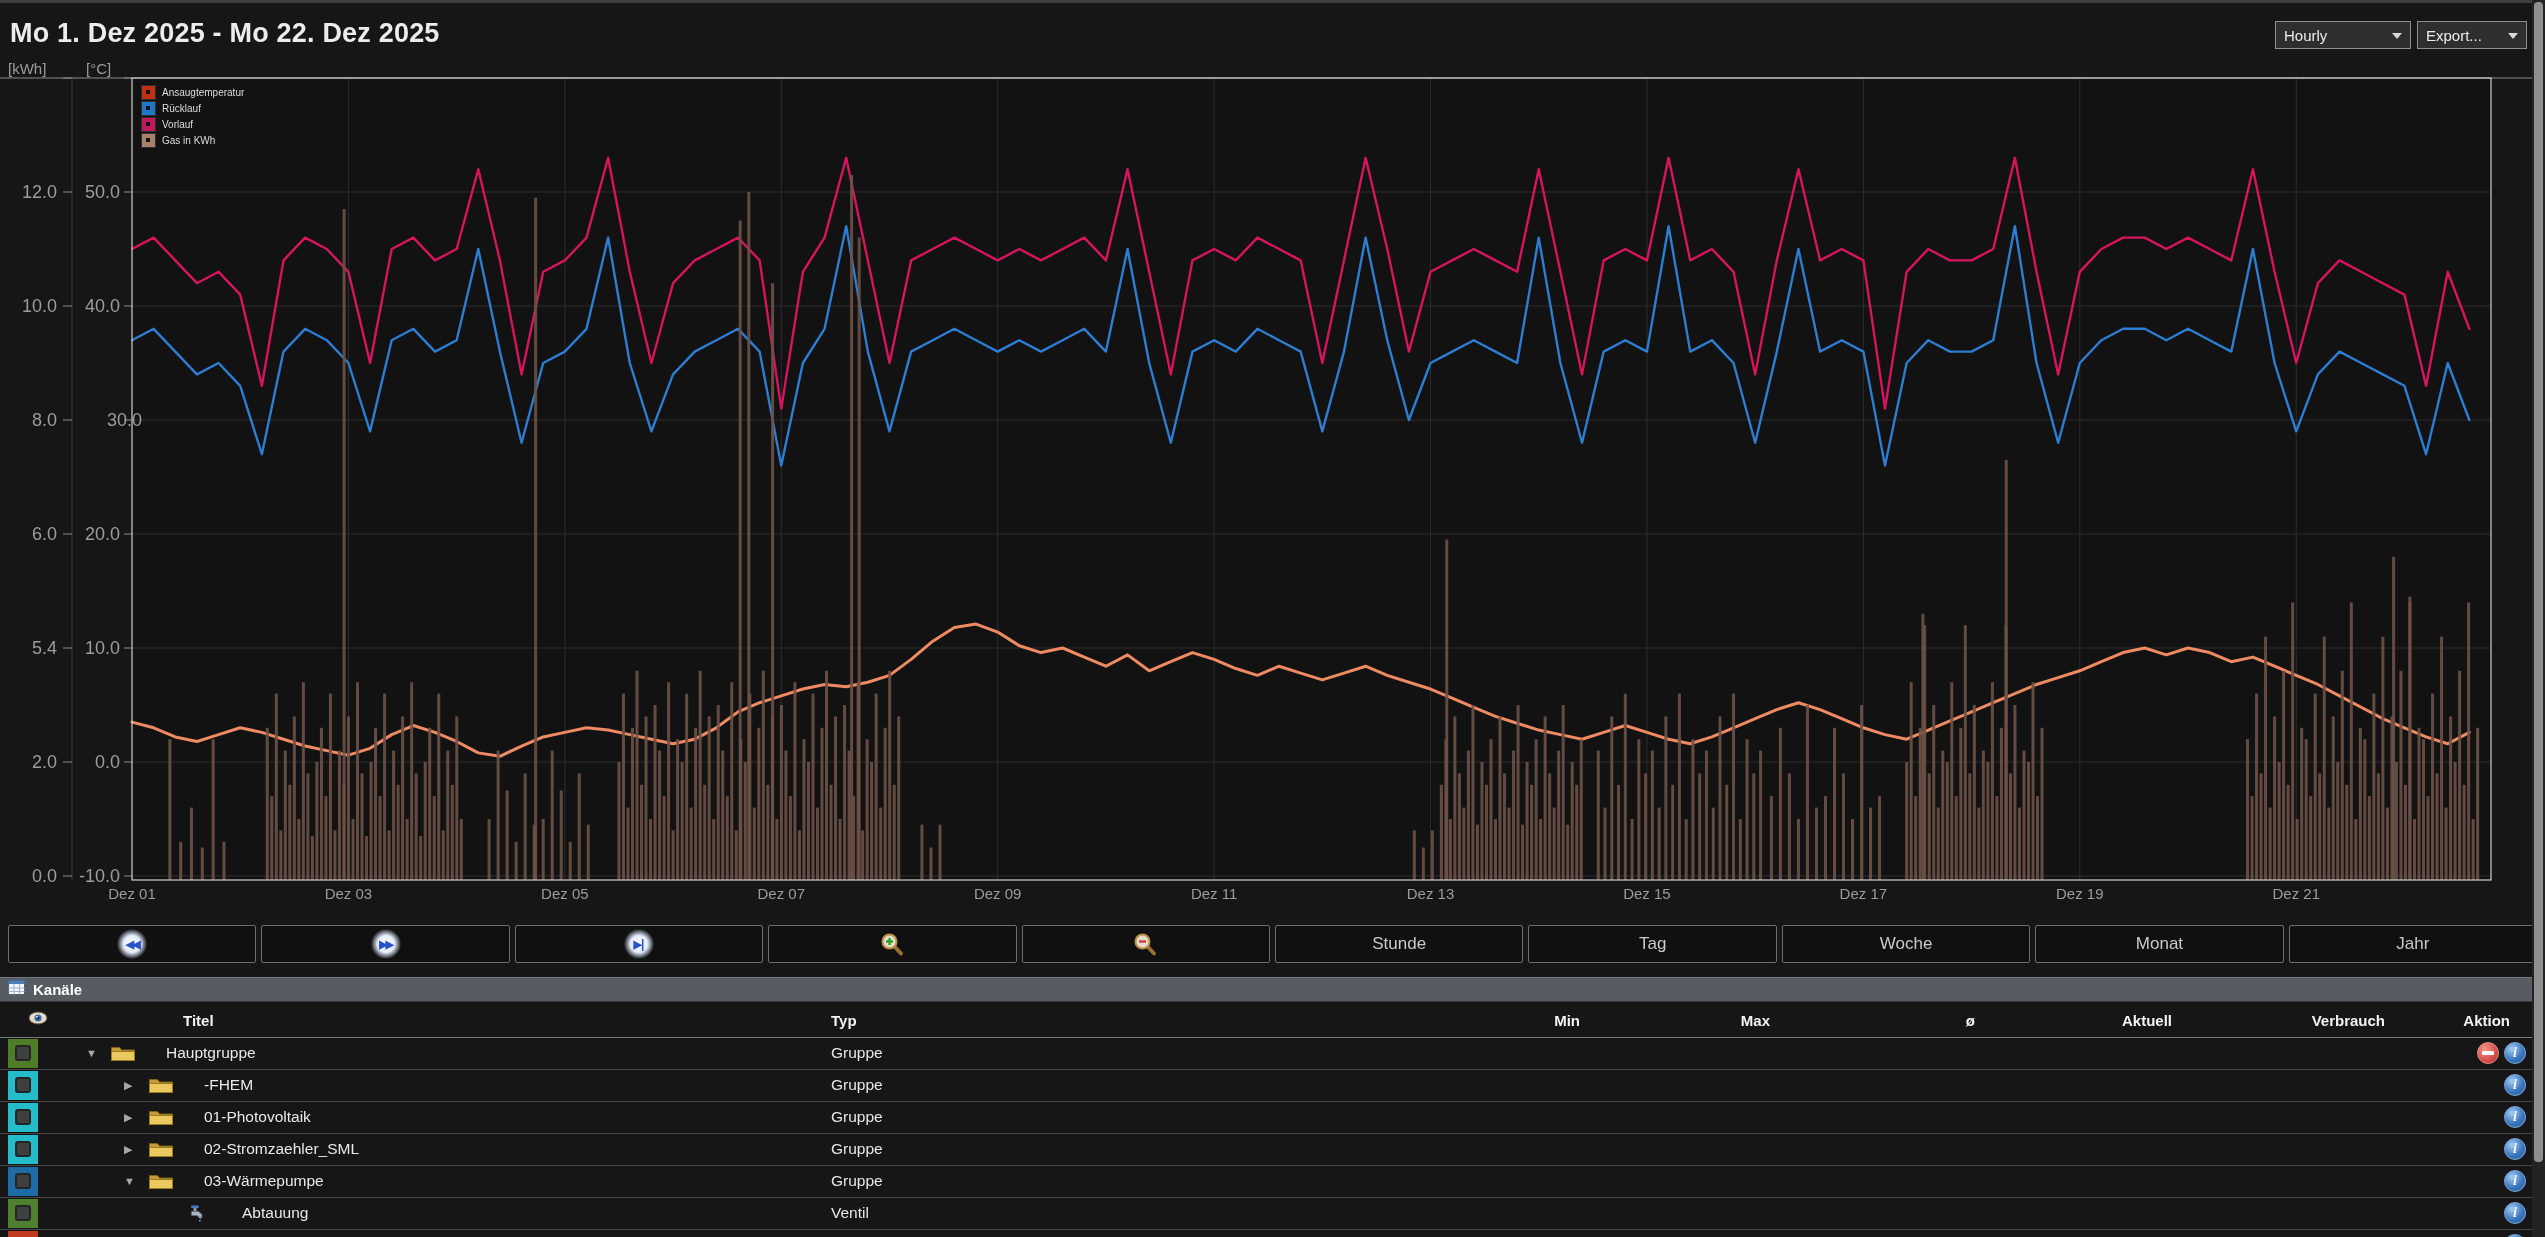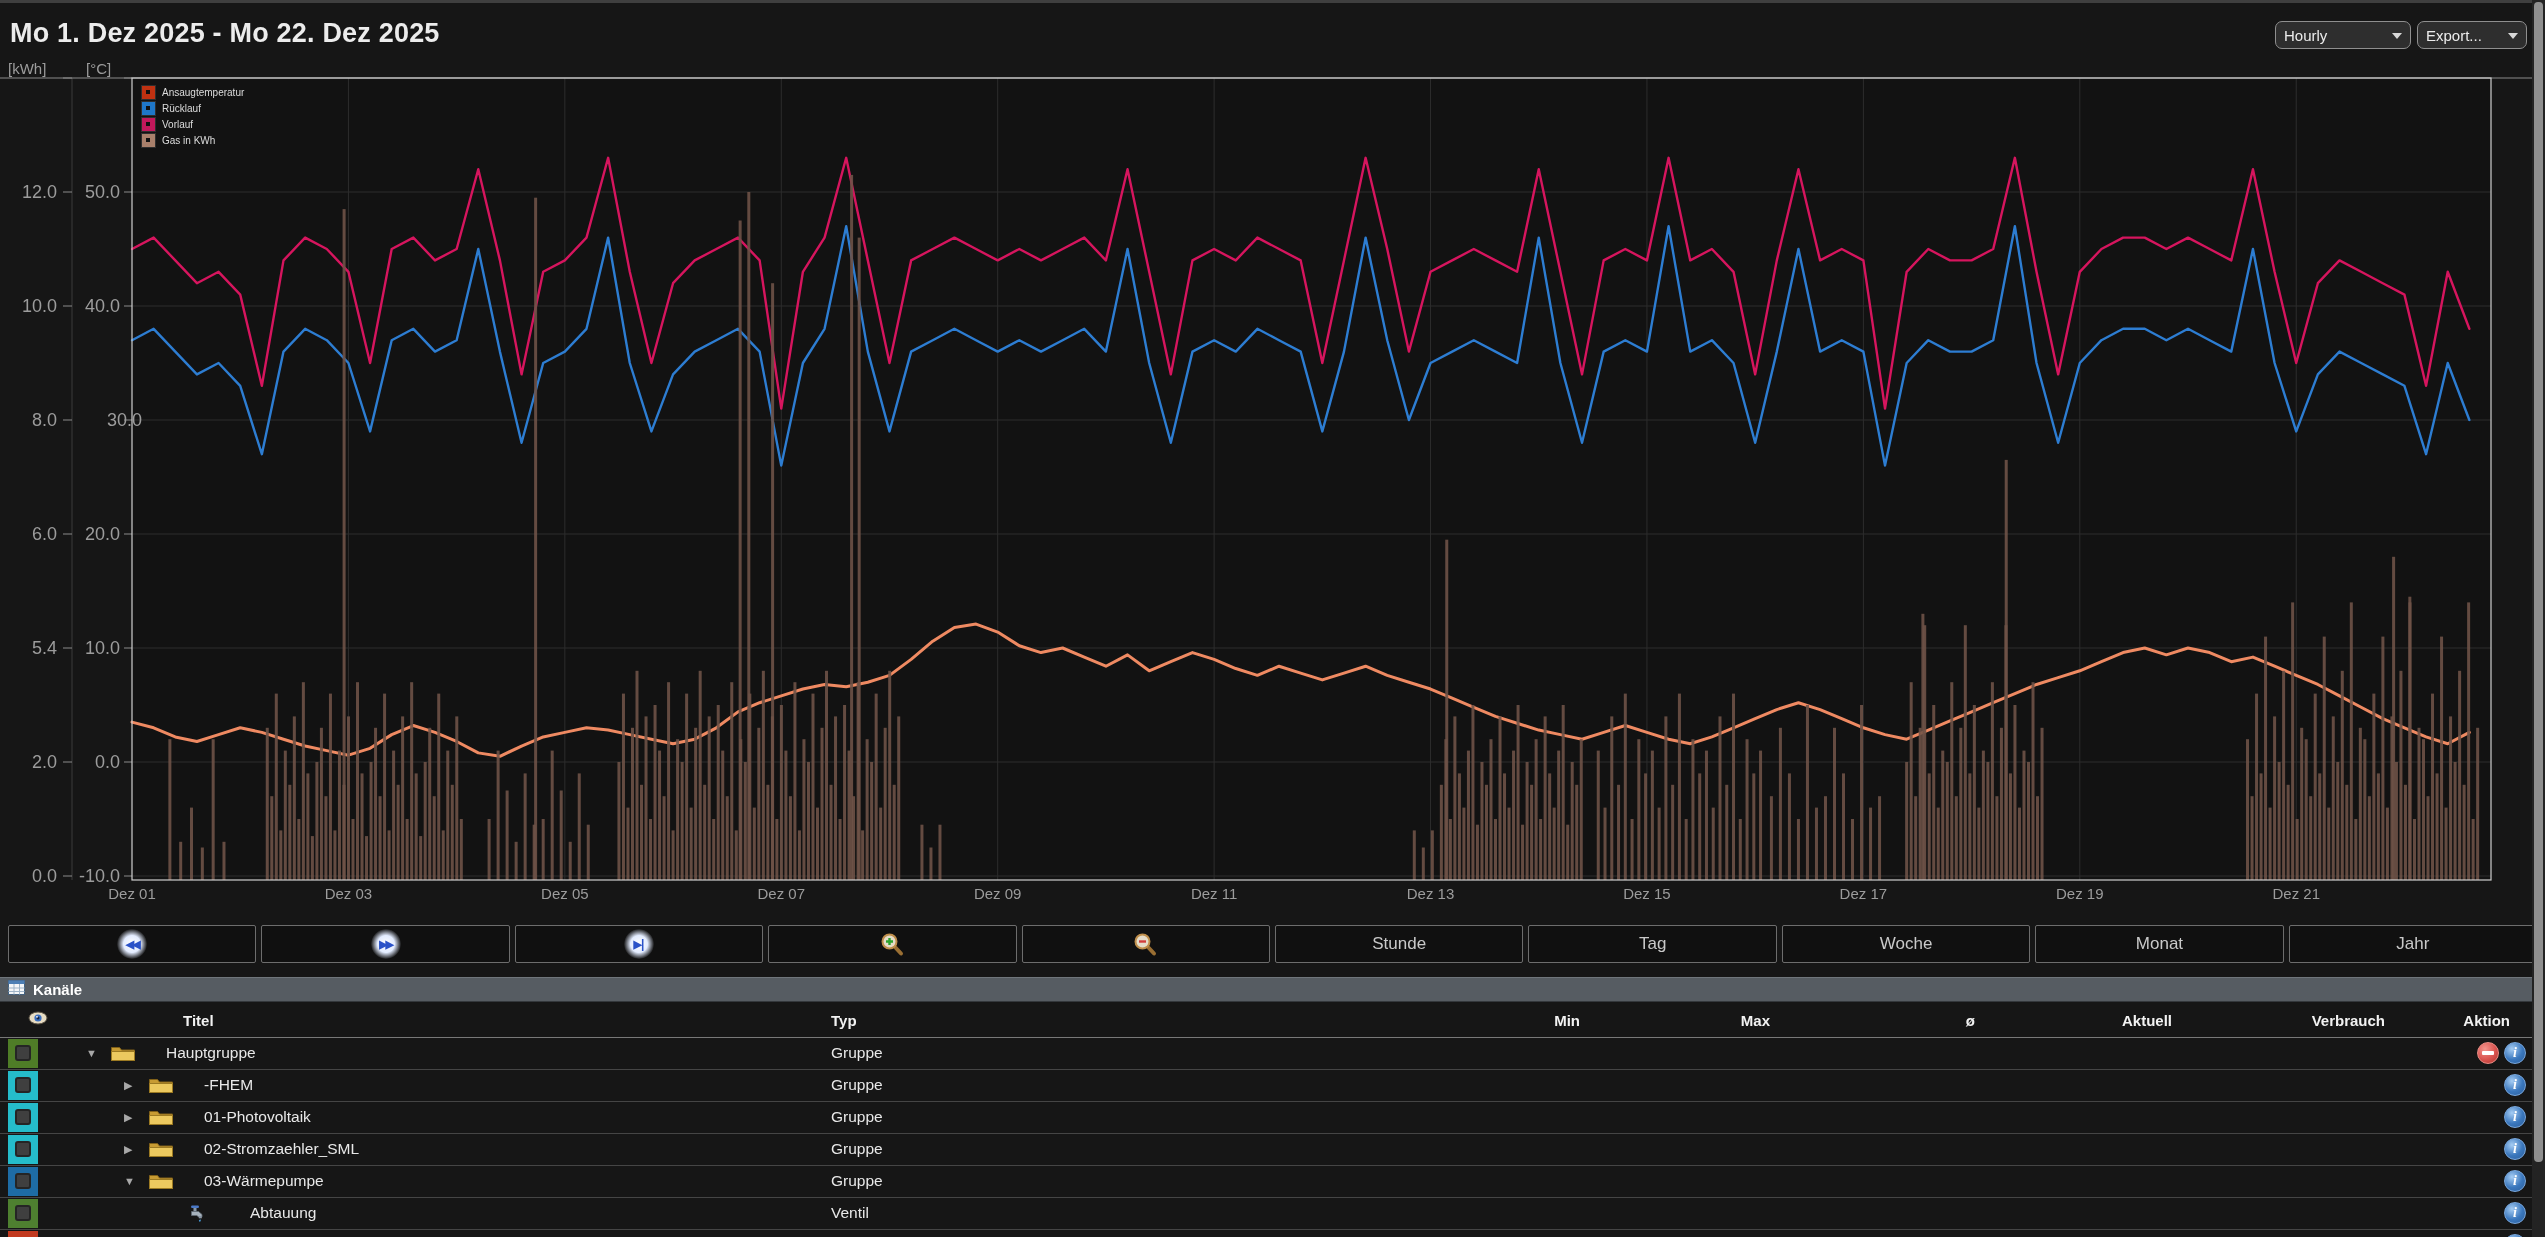--- a/index.html
+++ b/index.html
@@ -8,21 +8,21 @@
     background:#161616;color:#ddd;
     font-family:"Liberation Sans",sans-serif;
   }
   .topstrip{position:absolute;top:0;left:0;right:0;height:3px;background:#3f3f3f}
   .page-title{position:absolute;top:18px;left:10px;margin:0;font-size:27px;font-weight:bold;color:#ececec;letter-spacing:.2px}
   .selects{position:absolute;top:21px;right:18px;display:flex;gap:6px}
   .sel{position:relative}
   .sel::after{content:"";position:absolute;right:9px;top:12px;border-left:5px solid transparent;border-right:5px solid transparent;border-top:6px solid #d8d8d8;pointer-events:none}
   .sel select{
     appearance:none;-webkit-appearance:none;background:#2e2e2e;color:#ececec;
-    border:1px solid #8f8f8f;height:28px;font-size:15px;padding:0 26px 0 8px;border-radius:7px;
+    border:1px solid #8f8f8f;height:28px;font-size:15px;padding:0 26px 0 8px;border-radius:0;
     font-family:"Liberation Sans",sans-serif;
   }
   #interval-select{width:136px}
   #export-select{width:110px}
 
   .chart-area{position:absolute;top:40px;left:0;width:2545px;height:872px}
   #plot{position:absolute;left:0;top:0}
   .unit{position:absolute;top:20px;color:#9c9c9c;font-size:15px}
   #unit-left{left:8px}
   #unit-right{left:86px}
@@ -634,21 +634,21 @@
       <span class="swatch" style="background: rgb(78, 128, 48);">
         <i></i>
       </span>
       <span class="rowicon" style="left: 186px;"><svg width="18" height="19" viewBox="0 0 18 19">
           <rect x="5" y="1.5" width="8" height="2.5" rx="1.2" fill="#4a79c8"></rect>
           <rect x="7.5" y="4" width="3" height="3.5" fill="#8a97a5"></rect>
           <path d="M5.5 7.5h7l3.5 3v2.5h-3.5l-1.5-1.5h-5.5z" fill="#a7b2bd" stroke="#5f6a74" stroke-width="0.8"></path>
           <rect x="12.8" y="12.5" width="3" height="1.8" fill="#8a97a5"></rect>
           <path d="M14.4 15.2c1.1 1.6-.4 3.2-1.3 2.1-.6-.8.3-1.5 1.3-2.1z" fill="#4aa0e0"></path>
         </svg></span>
-      <span class="rtitle" style="left: 242px; margin-left: 8px;">Abtauung</span>
+      <span class="rtitle" style="left: 242px;">Abtauung</span>
       <span class="rtyp">Ventil</span>
       <span class="ractions">
         <span class="ico-info">i</span>
       </span>
     </div>
     <div class="trow">
       <span class="swatch" style="background: rgb(194, 58, 32);"></span>
       <span class="rtitle" style="left: 242px;"></span>
       <span class="rtyp"></span>
       <span class="ractions">

